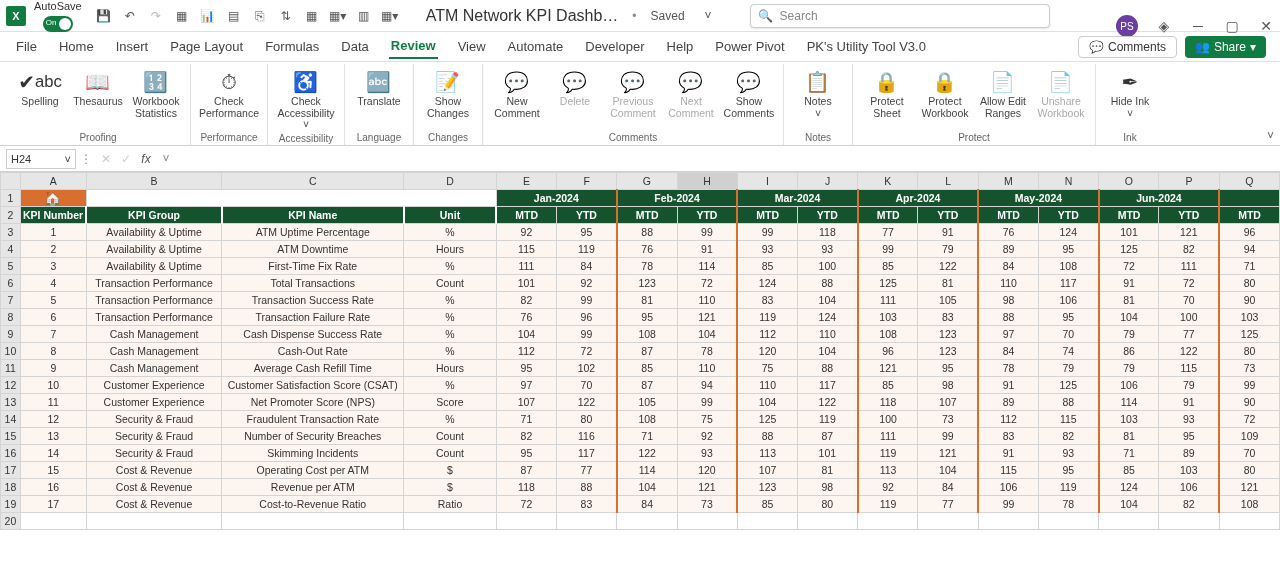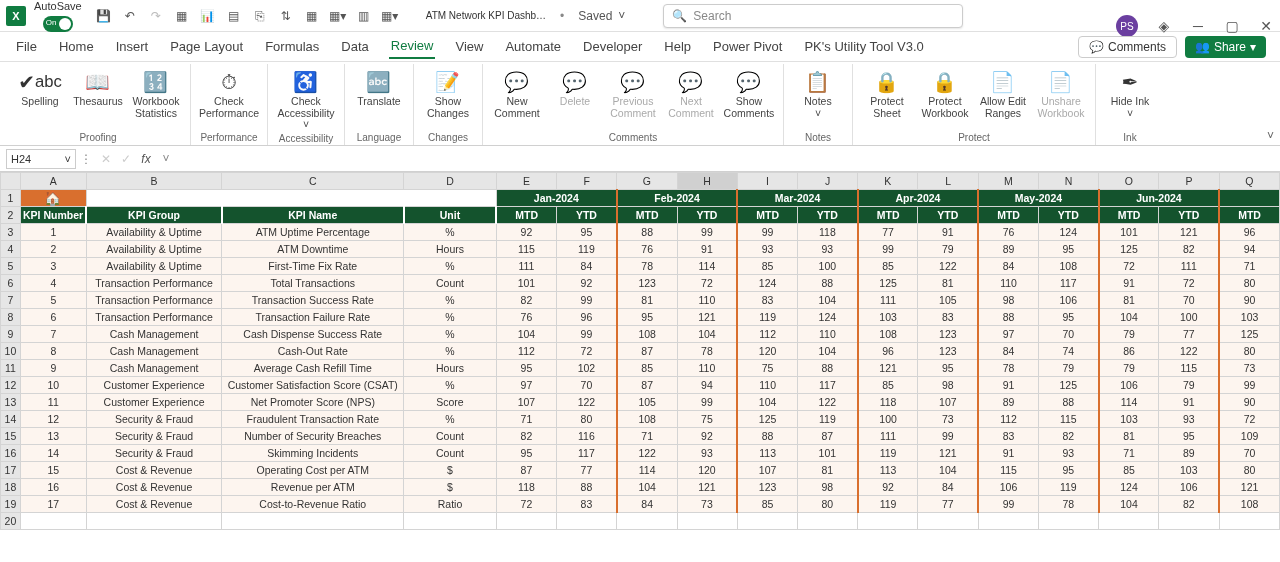--- a/index.html
+++ b/index.html
@@ -7,31 +7,31 @@
 
   
   .titlebar { height: 32px; display: flex; align-items: center; background: #fff; border-bottom: 1px solid #e0e0e0; padding: 0 6px; gap: 8px; }
   .excel-icon { width: 20px; height: 20px; background: #107c41; color: #fff; display: flex; align-items: center; justify-content: center; font-weight: bold; font-size: 11px; border-radius: 2px; }
   .autosave-wrap { display: flex; align-items: center; gap: 4px; font-size: 11px; flex-direction: column; }
   .toggle { width: 30px; height: 16px; background: #107c41; border-radius: 8px; position: relative; }
   .toggle::after { content: ""; position: absolute; right: 2px; top: 2px; width: 12px; height: 12px; background: #fff; border-radius: 50%; }
   .toggle-label { font-size: 8px; color: #fff; position: absolute; left: 3px; top: 2px; }
   .qat { display: flex; gap: 10px; align-items: center; margin-left: 6px; }
   .qat-btn { width: 16px; height: 16px; display: flex; align-items: center; justify-content: center; color: #555; cursor: pointer; }
-  .doc-title { margin-left: 20px; font-size: 10px; color: #333; }
-  .saved-status { font-size: 12px; color: #555; display: flex; align-items: center; gap: 6px; }
+  .doc-title { margin-left: 20px; font-size: 16px; color: #333; }
+  .saved-status { font-size: 12px; color: #555; display: flex; align-items: center; gap: 20px; }
   .search-box { flex: 0 0 300px; margin-left: 30px; height: 24px; border: 1px solid #ccc; border-radius: 4px; display: flex; align-items: center; padding: 0 8px; gap: 6px; color: #888; background: #fff; box-shadow: 0 1px 2px rgba(0,0,0,0.1); }
   .title-right { margin-left: auto; display: flex; align-items: center; gap: 18px; margin-top: 21px; }
   .avatar { width: 22px; height: 22px; border-radius: 50%; background: #6b3fa0; color: #fff; display: flex; align-items: center; justify-content: center; font-size: 10px; }
   .win-btn { width: 16px; height: 16px; display: flex; align-items: center; justify-content: center; color: #555; cursor: pointer; font-size: 14px; }
 
   
   .ribbon-tabs { height: 30px; display: flex; align-items: center; padding: 0 14px; gap: 18px; border-bottom: 1px solid #e0e0e0; font-size: 13px; }
   .ribbon-tab { padding: 4px 2px; cursor: pointer; color: #444; }
-  .ribbon-tab.active { color: #107c41; border-bottom: 2px solid #107c41; font-weight: 400; }
+  .ribbon-tab.active { color: #107c41; border-bottom: 2px solid #107c41; font-weight: 700; }
   .ribbon-right { margin-left: auto; display: flex; gap: 8px; }
   .comments-btn { border: 1px solid #ccc; border-radius: 4px; padding: 3px 10px; font-size: 12px; display: flex; align-items: center; gap: 4px; cursor: pointer; }
   .share-btn { background: #107c41; color: #fff; border-radius: 4px; padding: 3px 10px; font-size: 12px; display: flex; align-items: center; gap: 4px; cursor: pointer; }
 
   
   .ribbon-body { height: 84px; display: flex; border-bottom: 1px solid #d0d0d0; padding: 2px 6px 0 6px; position: relative; }
   .ribbon-group { display: flex; flex-direction: column; align-items: center; border-right: 1px solid #e0e0e0; padding: 0 6px; }
   .group-items { display: flex; gap: 2px; flex: 1; align-items: flex-start; padding-top: 2px; }
   .group-label { font-size: 10px; color: #666; padding: 2px 0; }
   .rbtn { display: flex; flex-direction: column; align-items: center; justify-content: flex-start; width: 56px; cursor: pointer; padding-top: 2px; }

